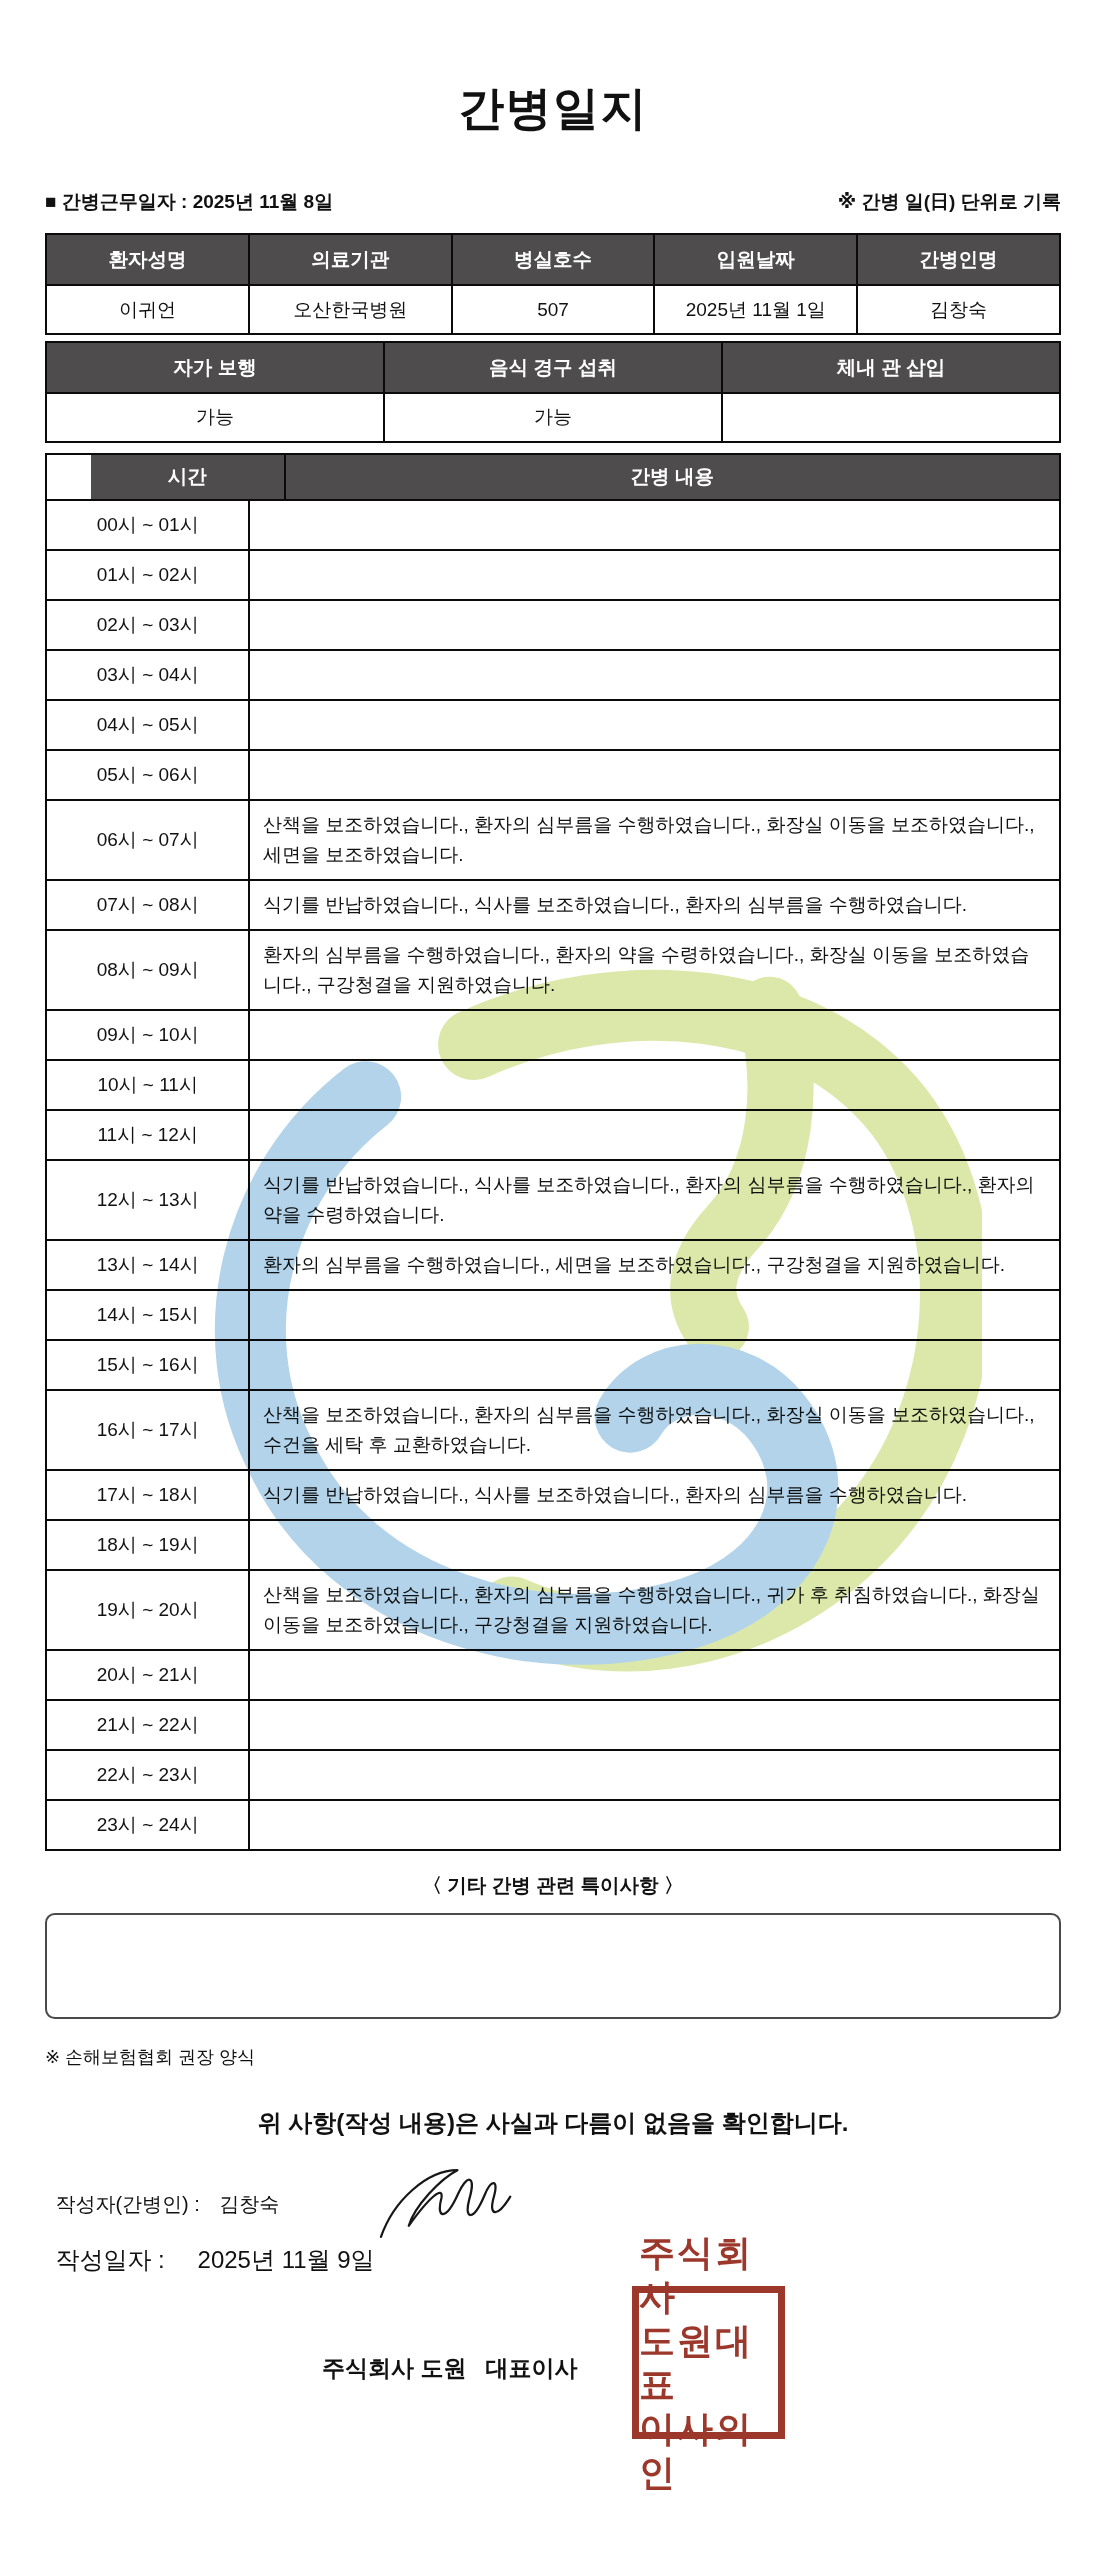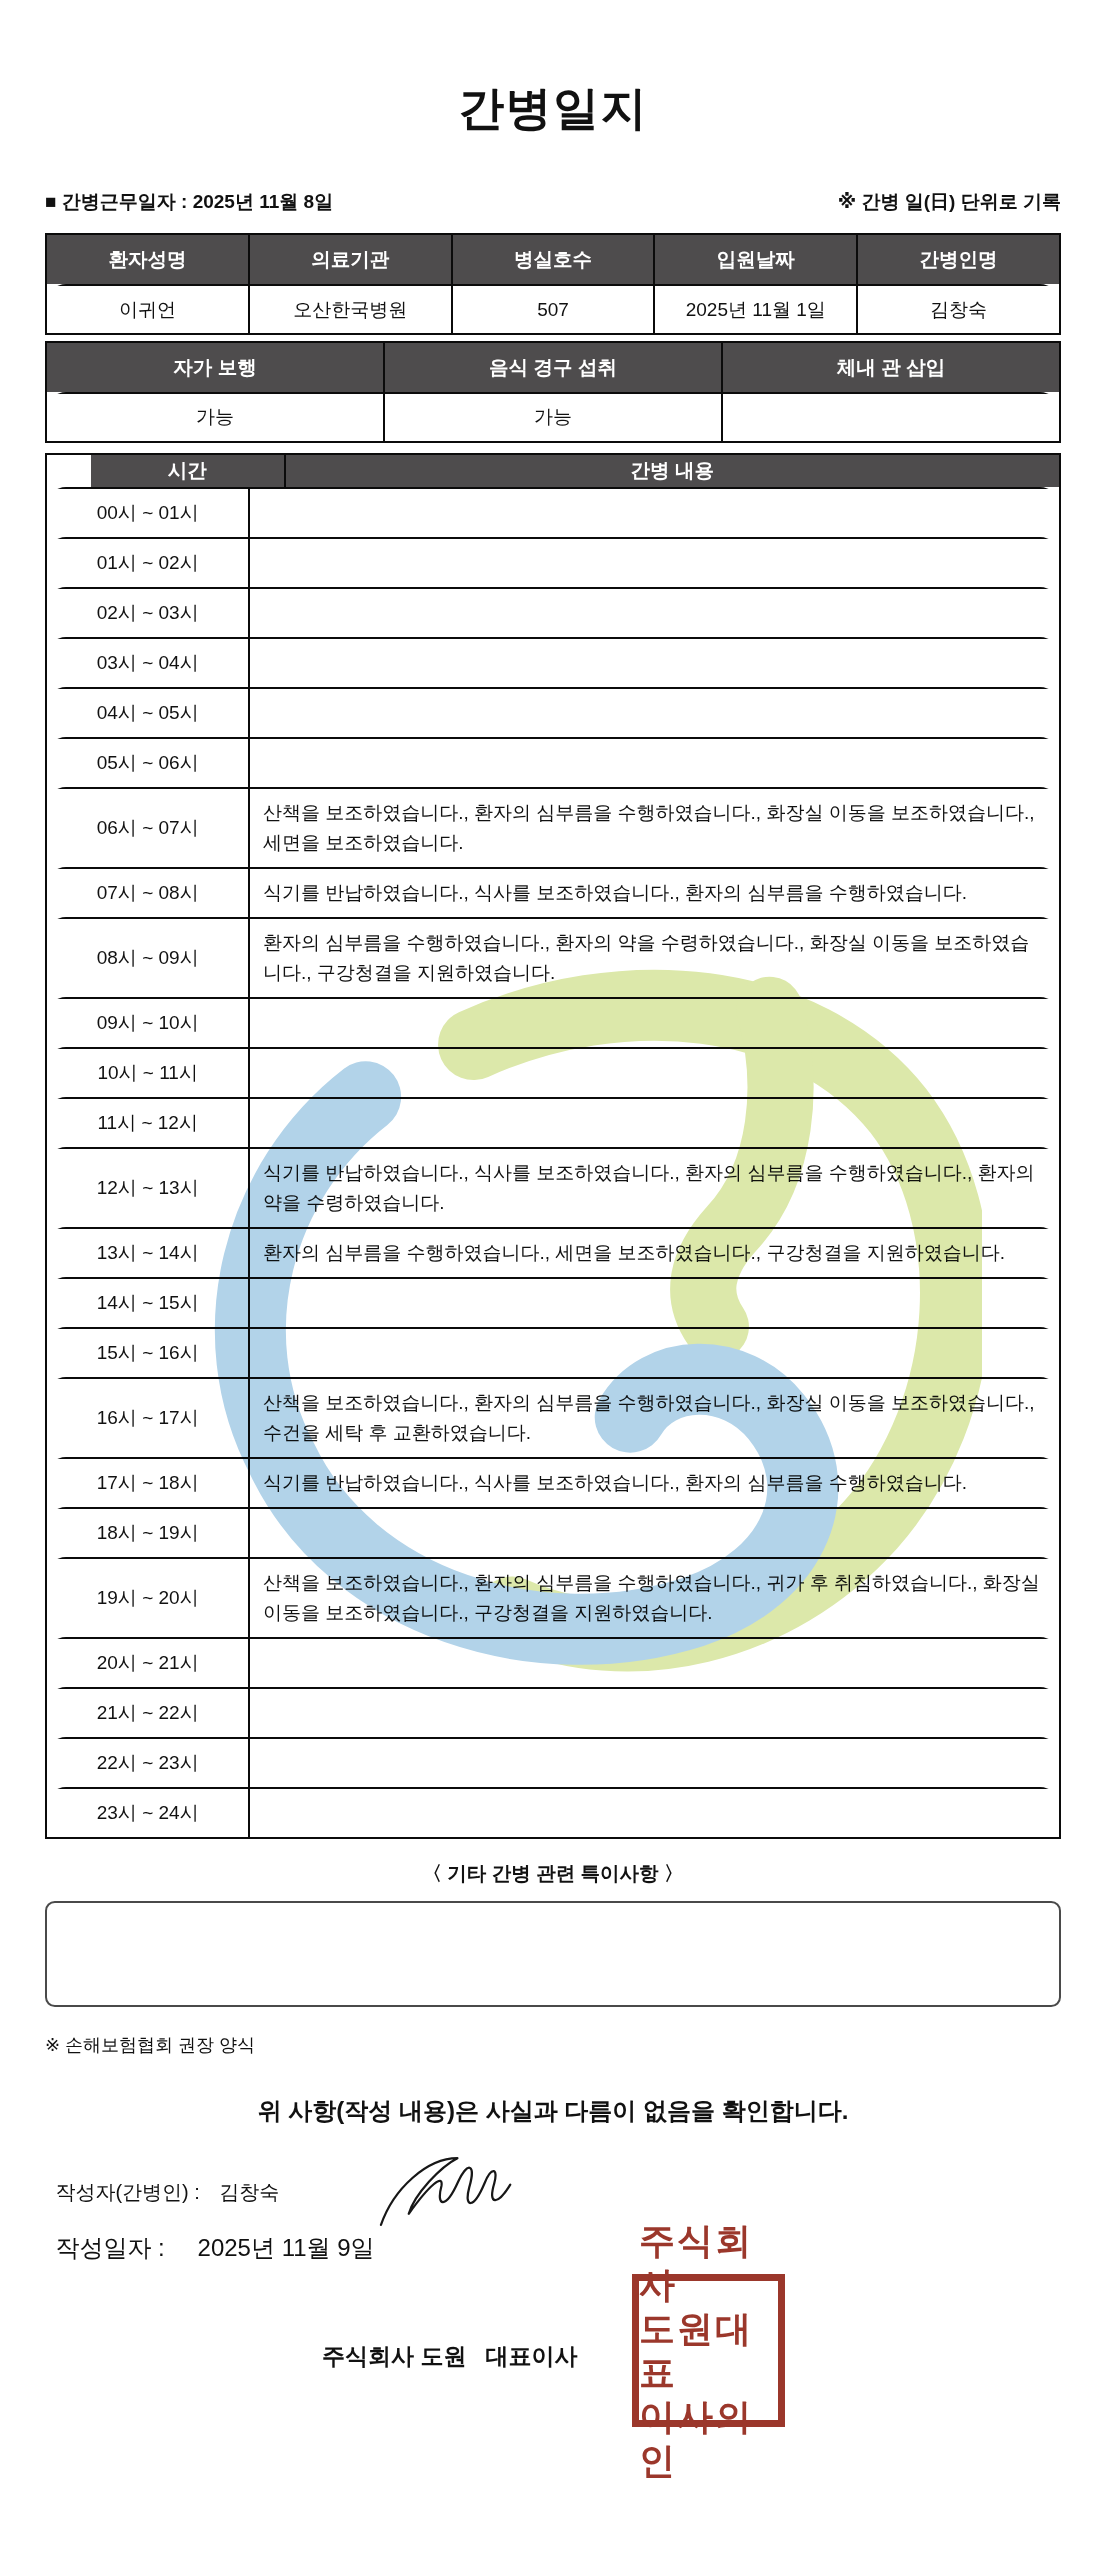--- a/index.html
+++ b/index.html
@@ -13,33 +13,33 @@
   body{background:#ffffff;font-family:"Liberation Sans","DejaVu Sans",sans-serif;color:#111;}
   .page{position:relative;width:1106px;height:2576px;background:#fff;overflow:hidden;}
   .content{margin:0 45px;position:relative;}
 
   .title{padding-top:81px;text-align:center;font-size:46px;font-weight:800;letter-spacing:1.4px;line-height:54px;}
 
   .meta{margin-top:54px;display:flex;justify-content:space-between;align-items:flex-end;font-size:19px;font-weight:bold;}
 
   .tbl{border:2.8px solid var(--border-dark);margin-top:0;}
   .trow{display:flex;align-items:stretch;}
-  .trow + .trow{border-top:2.1px solid var(--border-dark);border-radius:19px;}
+  .trow + .trow{border-top:2.1px solid var(--border-dark);}
   .tcell{flex:1;display:flex;align-items:center;justify-content:center;text-align:center;
          border-left:2.1px solid var(--border-dark);font-size:19px;background:#fff;}
   .tcell:first-child{border-left:none;}
   .thead .tcell{background:var(--header-bg);color:#fff;font-weight:bold;font-size:19.5px;}
 
   .t1{margin-top:18px;}
   .t1 .trow{height:49px;}
   .t2{margin-top:5.6px;}
   .t2 .trow{height:49px;}
 
   .care{margin-top:10.4px;}
-  .care .thead{height:32px;padding-left:44px;}
+  .care .thead{height:44px;padding-left:44px;}
   .care .time-col{flex:0 0 19.9%;}
   .care .content-col{flex:1;}
   .care-row{min-height:50px;}
   .care-row + .care-row,.care .thead + .care-row{border-top:2.8px solid var(--border-dark);}
   .care-row .care-content{justify-content:flex-start;text-align:left;padding:9px 12.5px;line-height:30px;}
 
   .extra-title{margin-top:21px;text-align:center;font-size:19.5px;font-weight:bold;}
   .extra-box{margin-top:14px;height:106px;border:2.1px solid #4a4a4a;border-radius:9.8px;background:#fff;
              font-size:19px;padding:9.8px 14px;}
 

